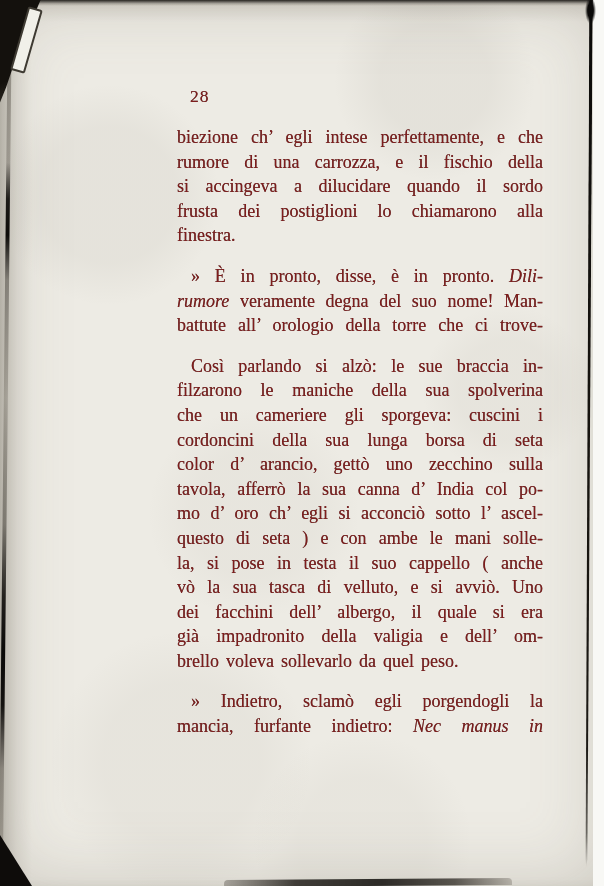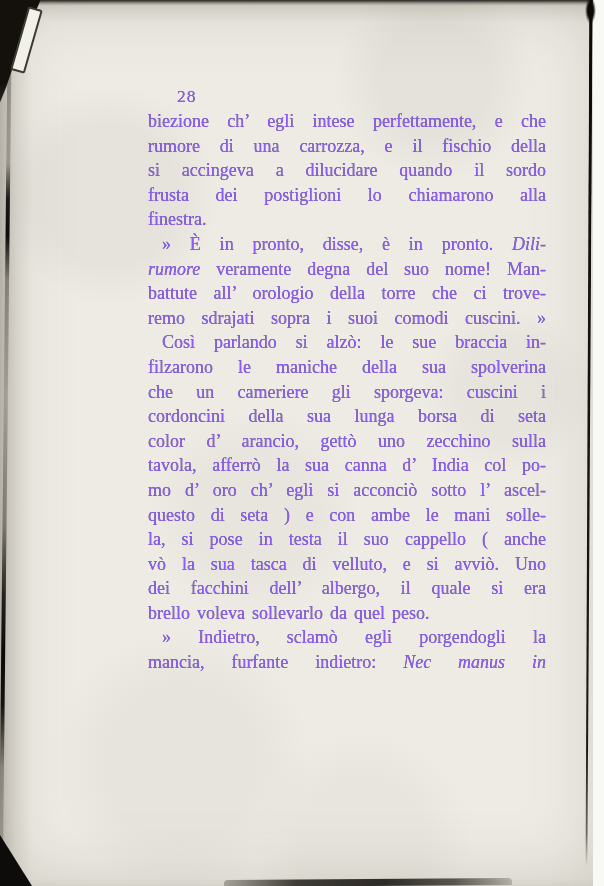--- a/index.html
+++ b/index.html
@@ -97,32 +97,32 @@
     background: linear-gradient(to bottom, #0b0a08, #14120f 30%, #181510 62%, #1b1814 86%, rgba(27,24,19,0.6) 96%, transparent);
     clip-path: polygon(8% 0, 92% 0, 72% 99%, 45% 100%, 28% 99%);
     border-radius: 2px;
   }
   .edge-right-blob {
     position: absolute; left: 585px; top: -3px; width: 11px; height: 27px;
     background: radial-gradient(closest-side, #0a0908 52%, rgba(10,9,8,0) 100%);
   }
   
   .text-column {
-    position: absolute; left: 148px; top: 84px; width: 398px;
-    color: #8b5cf6;
+    position: absolute; left: 161px; top: 84px; width: 398px;
+    color: #7f1d1d;
     font-size: 18px;
     text-shadow: 0 0 0.5px rgba(43,38,32,0.75);
   }
   .folio {
     height: 25px; line-height: 25px;
     padding-left: 29px;
     font-size: 17.5px;
     letter-spacing: 1px;
   }
-  .para { margin: 0; }
+  .para { margin: 16px; }
   .line {
     height: 24.6px; line-height: 24.6px;
     overflow: hidden;
     white-space: normal;
   }
   .line.j    { text-align: justify; text-align-last: justify; }
   .line.flush{ text-align: right; text-align-last: left; word-spacing: 2.5px; }
   .line.ind  { text-indent: 14px; }
   .it { font-style: italic; }
 </style>
@@ -152,34 +152,34 @@
           <div class="line j"><span>biezione ch’ egli intese perfettamente, e che</span></div>
           <div class="line j"><span>rumore di una carrozza, e il fischio della</span></div>
           <div class="line j"><span>si accingeva a dilucidare quando il sordo</span></div>
           <div class="line j"><span>frusta dei postiglioni lo chiamarono alla</span></div>
           <div class="line flush"><span>finestra.</span></div>
         </div>
         <div class="para">
           <div class="line j ind"><span>» È in pronto, disse, è in pronto. </span><span class="it">Dili-</span></div>
           <div class="line j"><span class="it">rumore</span><span> veramente degna del suo nome! Man-</span></div>
           <div class="line j"><span>battute all’ orologio della torre che ci trove-</span></div>
-          <div class="line j"><span>remo sdrajati sopra i suoi comodi cuscini. »</span></div>
         </div>
         <div class="para">
           <div class="line j ind"><span>Così parlando si alzò: le sue braccia in-</span></div>
           <div class="line j"><span>filzarono le maniche della sua spolverina</span></div>
           <div class="line j"><span>che un cameriere gli sporgeva: cuscini i</span></div>
           <div class="line j"><span>cordoncini della sua lunga borsa di seta</span></div>
           <div class="line j"><span>color d’ arancio, gettò uno zecchino sulla</span></div>
           <div class="line j"><span>tavola, afferrò la sua canna d’ India col po-</span></div>
           <div class="line j"><span>mo d’ oro ch’ egli si acconciò sotto l’ ascel-</span></div>
           <div class="line j"><span>questo di seta ) e con ambe le mani solle-</span></div>
           <div class="line j"><span>la, si pose in testa il suo cappello ( anche</span></div>
           <div class="line j"><span>vò la sua tasca di velluto, e si avviò. Uno</span></div>
           <div class="line j"><span>dei facchini dell’ albergo, il quale si era</span></div>
+          <div class="line j"><span>già impadronito della valigia e dell’ om-</span></div>
           <div class="line flush"><span>brello voleva sollevarlo da quel peso.</span></div>
         </div>
         <div class="para">
           <div class="line j ind"><span>» Indietro, sclamò egli porgendogli la</span></div>
           <div class="line j"><span>mancia, furfante indietro: </span><span class="it">Nec manus in</span></div>
         </div>
       </div>
   </div>
 
 </div>

